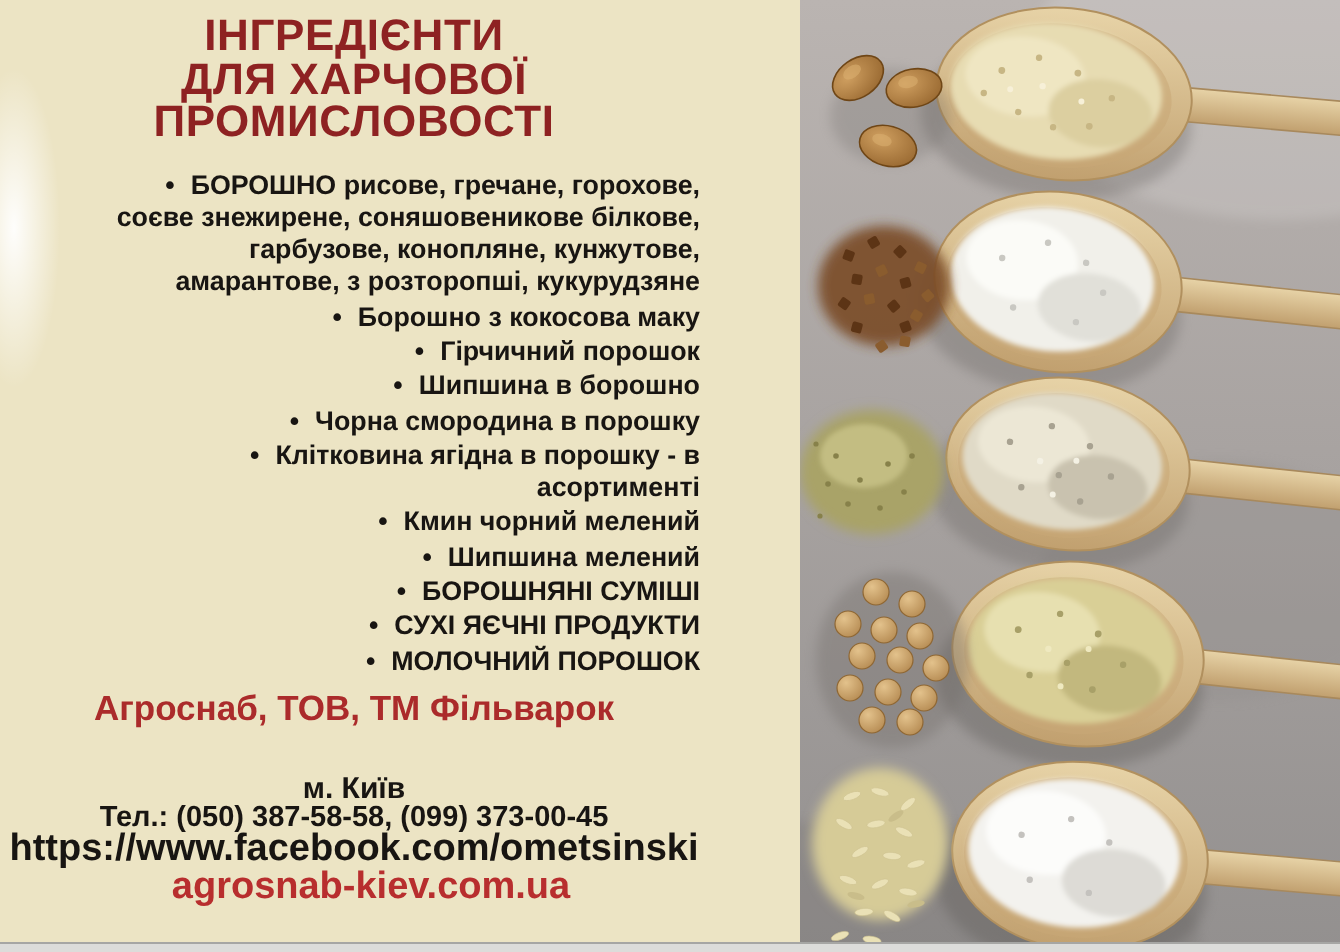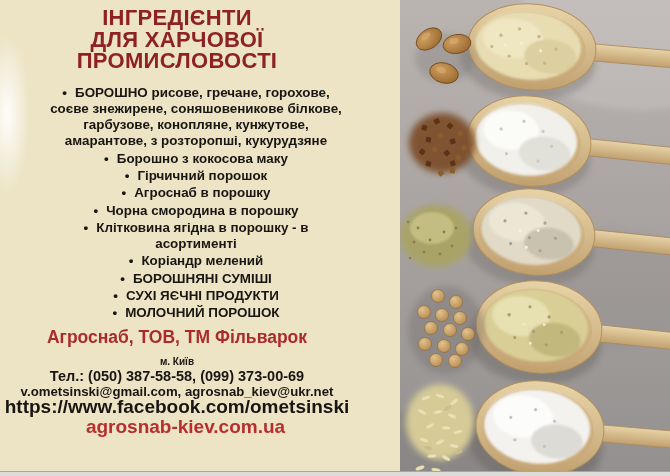--- a/index.html
+++ b/index.html
@@ -10,28 +10,28 @@
   }
   .left-panel{
     position:absolute;left:0;top:0;width:354px;height:476px;
     box-sizing:border-box;padding-top:7px;text-align:center;border-radius:26px;
   }
   .title{
     color:#8e2222;font-weight:bold;font-size:22px;line-height:21.5px;
     letter-spacing:.3px;
   }
   .product-list{
-    list-style:none;margin:13px 4px 0 42px;padding:0;text-align:center;
+    list-style:none;margin:13px 4px 0 42px;padding:0;text-align:right;
     color:#181512;font-weight:bold;font-size:13.4px;line-height:16.3px;
   }
   .product-list li{margin:0 0 1px 0;}
   .product-list li::before{content:"•";margin-right:8px;}
   .footer{margin-top:6px;text-align:center;color:#181512;font-weight:bold;}
-  .company{color:#ab2b2b;font-size:17.5px;line-height:19px;margin-bottom:8px;}
-  .city{font-size:10px;line-height:13px;}
+  .company{color:#ab2b2b;font-size:17.5px;line-height:19px;margin-bottom:24px;}
+  .city{font-size:15px;line-height:13px;}
   .phones{font-size:14.5px;line-height:16px;}
   .emails{font-size:13.2px;line-height:15.5px;}
   .facebook{font-size:19px;line-height:15.5px;}
   .website{color:#b82e2e;font-size:19px;line-height:20px;margin-top:2px;padding-left:17px;}
   .photo{position:absolute;left:400px;top:0;width:270px;height:476px;}
   .photo svg{display:block;}
   .smudge{
     position:absolute;left:-16px;top:34px;width:46px;height:160px;
     background:radial-gradient(closest-side,rgba(255,255,255,.95),rgba(255,255,255,0));
     pointer-events:none;
@@ -49,34 +49,34 @@
   <div class="left-panel">
     <div class="title">
       <div>ІНГРЕДІЄНТИ</div>
       <div>ДЛЯ ХАРЧОВОЇ ПРОМИСЛОВОСТІ</div>
     </div>
 
     <ul class="product-list">
       <li>БОРОШНО рисове, гречане, горохове, соєве знежирене, соняшовеникове білкове, гарбузове, конопляне, кунжутове, амарантове, з розторопші, кукурудзяне</li>
       <li>Борошно з кокосова маку</li>
       <li>Гірчичний порошок</li>
-      <li>Агроснаб в порошку</li>
+      <li>Шипшина в борошно</li>
       <li>Чорна смородина в порошку</li>
       <li>Клітковина ягідна в порошку -  в асортименті</li>
-      <li>Коріандр мелений</li>
+      <li>Кмин чорний мелений</li>
+      <li>Шипшина мелений</li>
       <li>БОРОШНЯНІ СУМІШІ</li>
       <li>СУХІ ЯЄЧНІ ПРОДУКТИ</li>
       <li>МОЛОЧНИЙ ПОРОШОК</li>
     </ul>
 
     <div class="footer">
       <div class="company">Агроснаб, ТОВ, ТМ Фільварок</div>
       <div class="city">м. Київ</div>
-      <div class="phones">Тел.: (050) 387-58-58, (099) 373-00-69</div>
-      <div class="emails">v.ometsinski@gmail.com, agrosnab_kiev@ukr.net</div>
+      <div class="phones">Тел.: (050) 387-58-58, (099) 373-00-45</div>
       <div class="facebook">https://www.facebook.com/ometsinski</div>
       <div class="website">agrosnab-kiev.com.ua</div>
     </div>
 
     <div class="smudge"></div>
   </div>
 
   <div class="photo">
     <svg width="270" height="476" viewBox="0 0 270 476" xmlns="http://www.w3.org/2000/svg">
       <defs>

